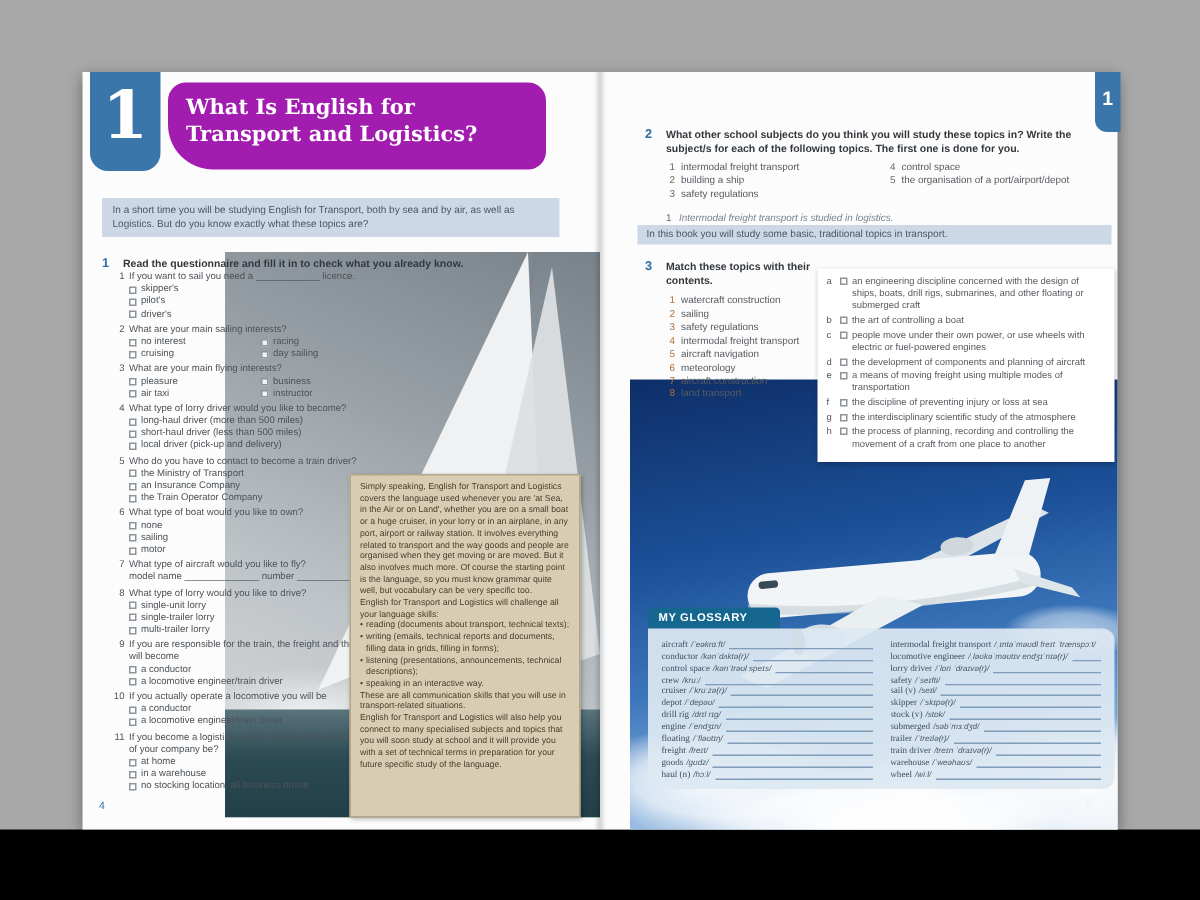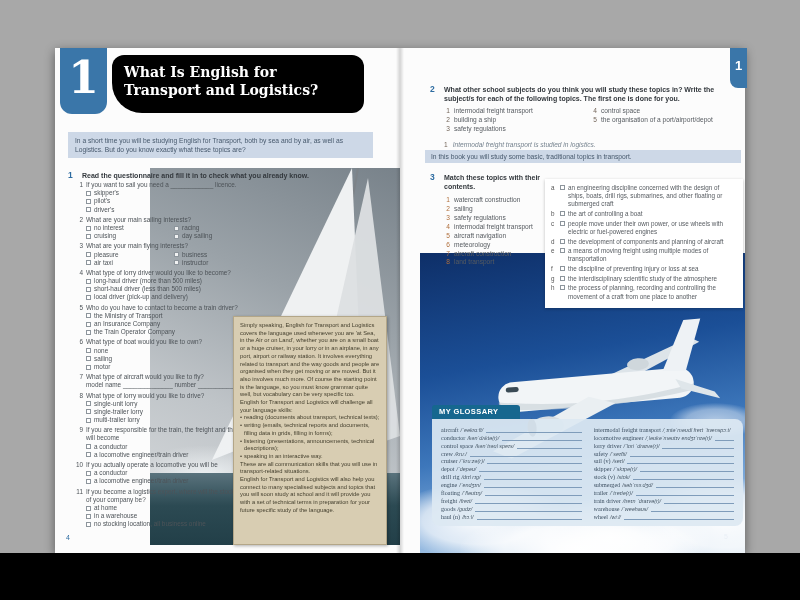--- a/index.html
+++ b/index.html
@@ -10,21 +10,21 @@
   .page { position:absolute; top:0; width:345px; height:505px; }
   #page-left { left:0; }
   #page-right { left:345px; }
   #gutter { position:absolute; left:341px; top:0; width:8px; height:505px; z-index:6;
             background:linear-gradient(90deg, rgba(0,0,0,0), rgba(0,0,0,.16) 50%, rgba(0,0,0,0)); }
 
   
   .unit-box { position:absolute; left:5px; top:0; width:47px; height:66px; background:#3a76a9;
               border-radius:0 0 12px 12px; color:#fff; font-family:"DejaVu Serif",serif; font-weight:bold;
               font-size:44px; text-align:center; line-height:60px; z-index:4; }
-  .title-box { position:absolute; left:57px; top:7px; width:252px; height:58px; background:#000000;
+  .title-box { position:absolute; left:57px; top:7px; width:252px; height:58px; background:#a21caf;
                border-radius:12px 12px 12px 30px; color:#fff; font-family:"DejaVu Serif",serif; font-weight:bold;
                font-size:14px; line-height:1.25; padding:9px 12px; z-index:4; }
   .intro-box { position:absolute; left:13px; top:84px; width:305px; background:#cdd8e7; color:#46586c;
                font-size:6.7px; line-height:1.35; padding:4px 7px; z-index:4; }
   .ex-head { display:flex; gap:4px; align-items:baseline; }
   .ex-num { color:#2e6ca1; font-weight:bold; font-size:8.5px; flex:none; width:10px; }
   .ex-txt { color:#33383d; font-weight:bold; font-size:7px; line-height:1.3; }
   #ex1-head { position:absolute; left:13px; top:122px; width:300px; z-index:4; }
 
   

